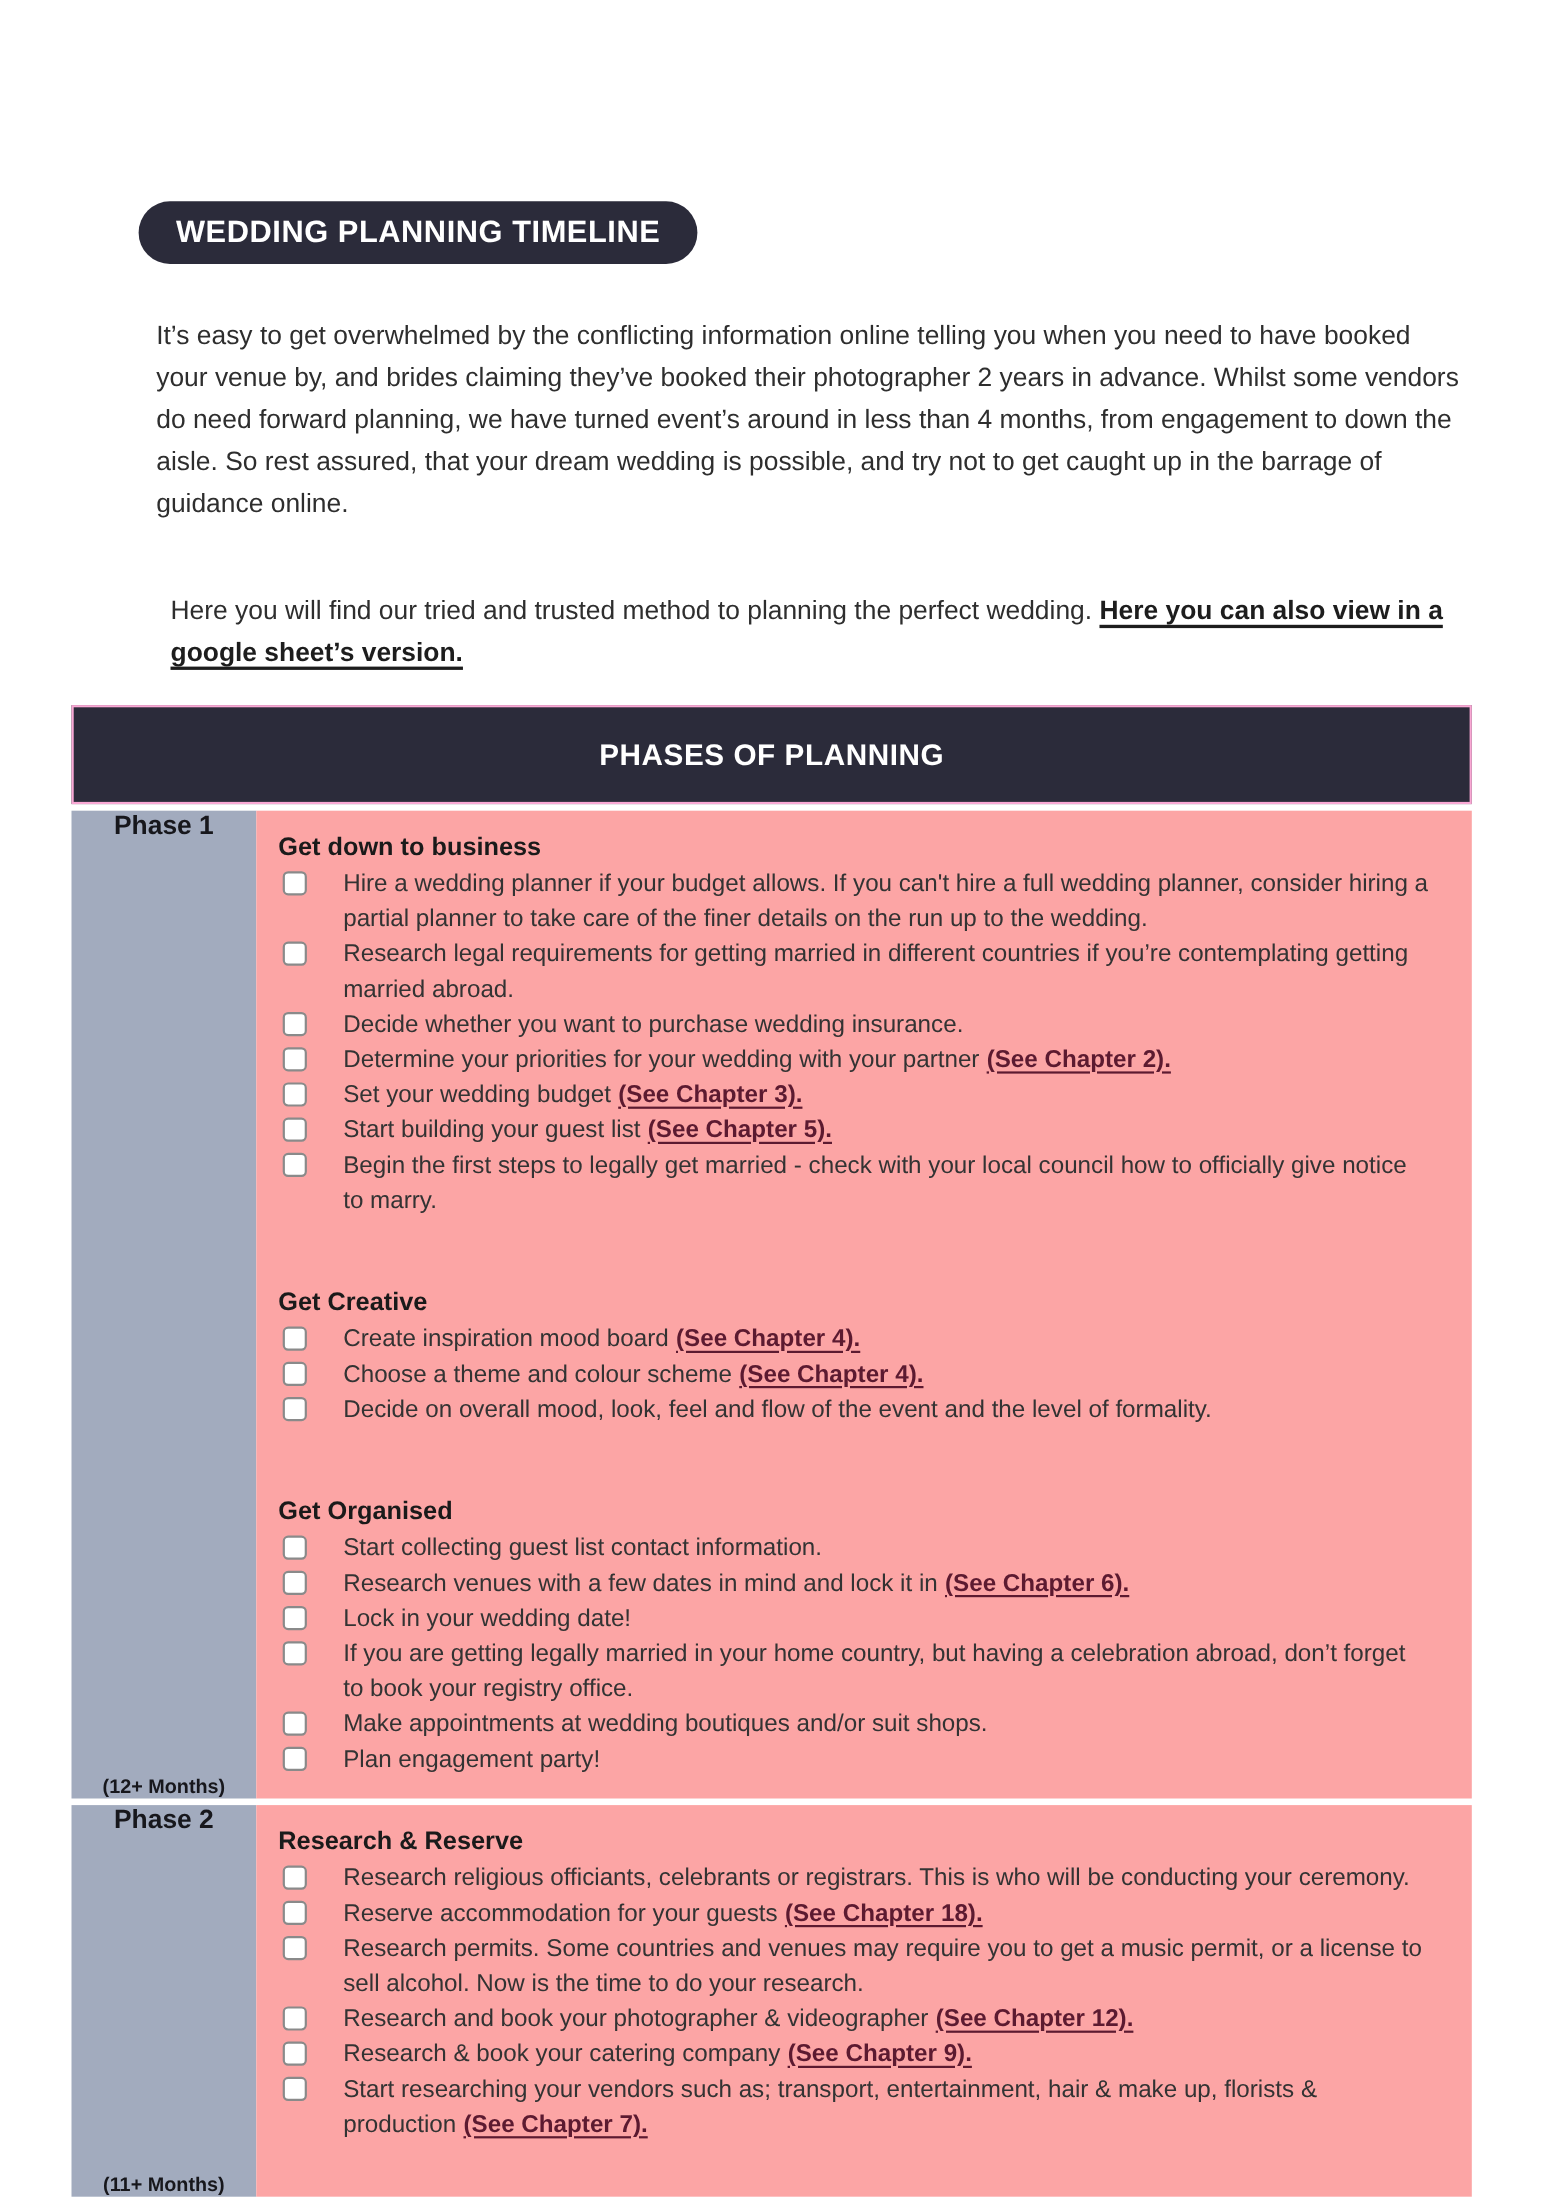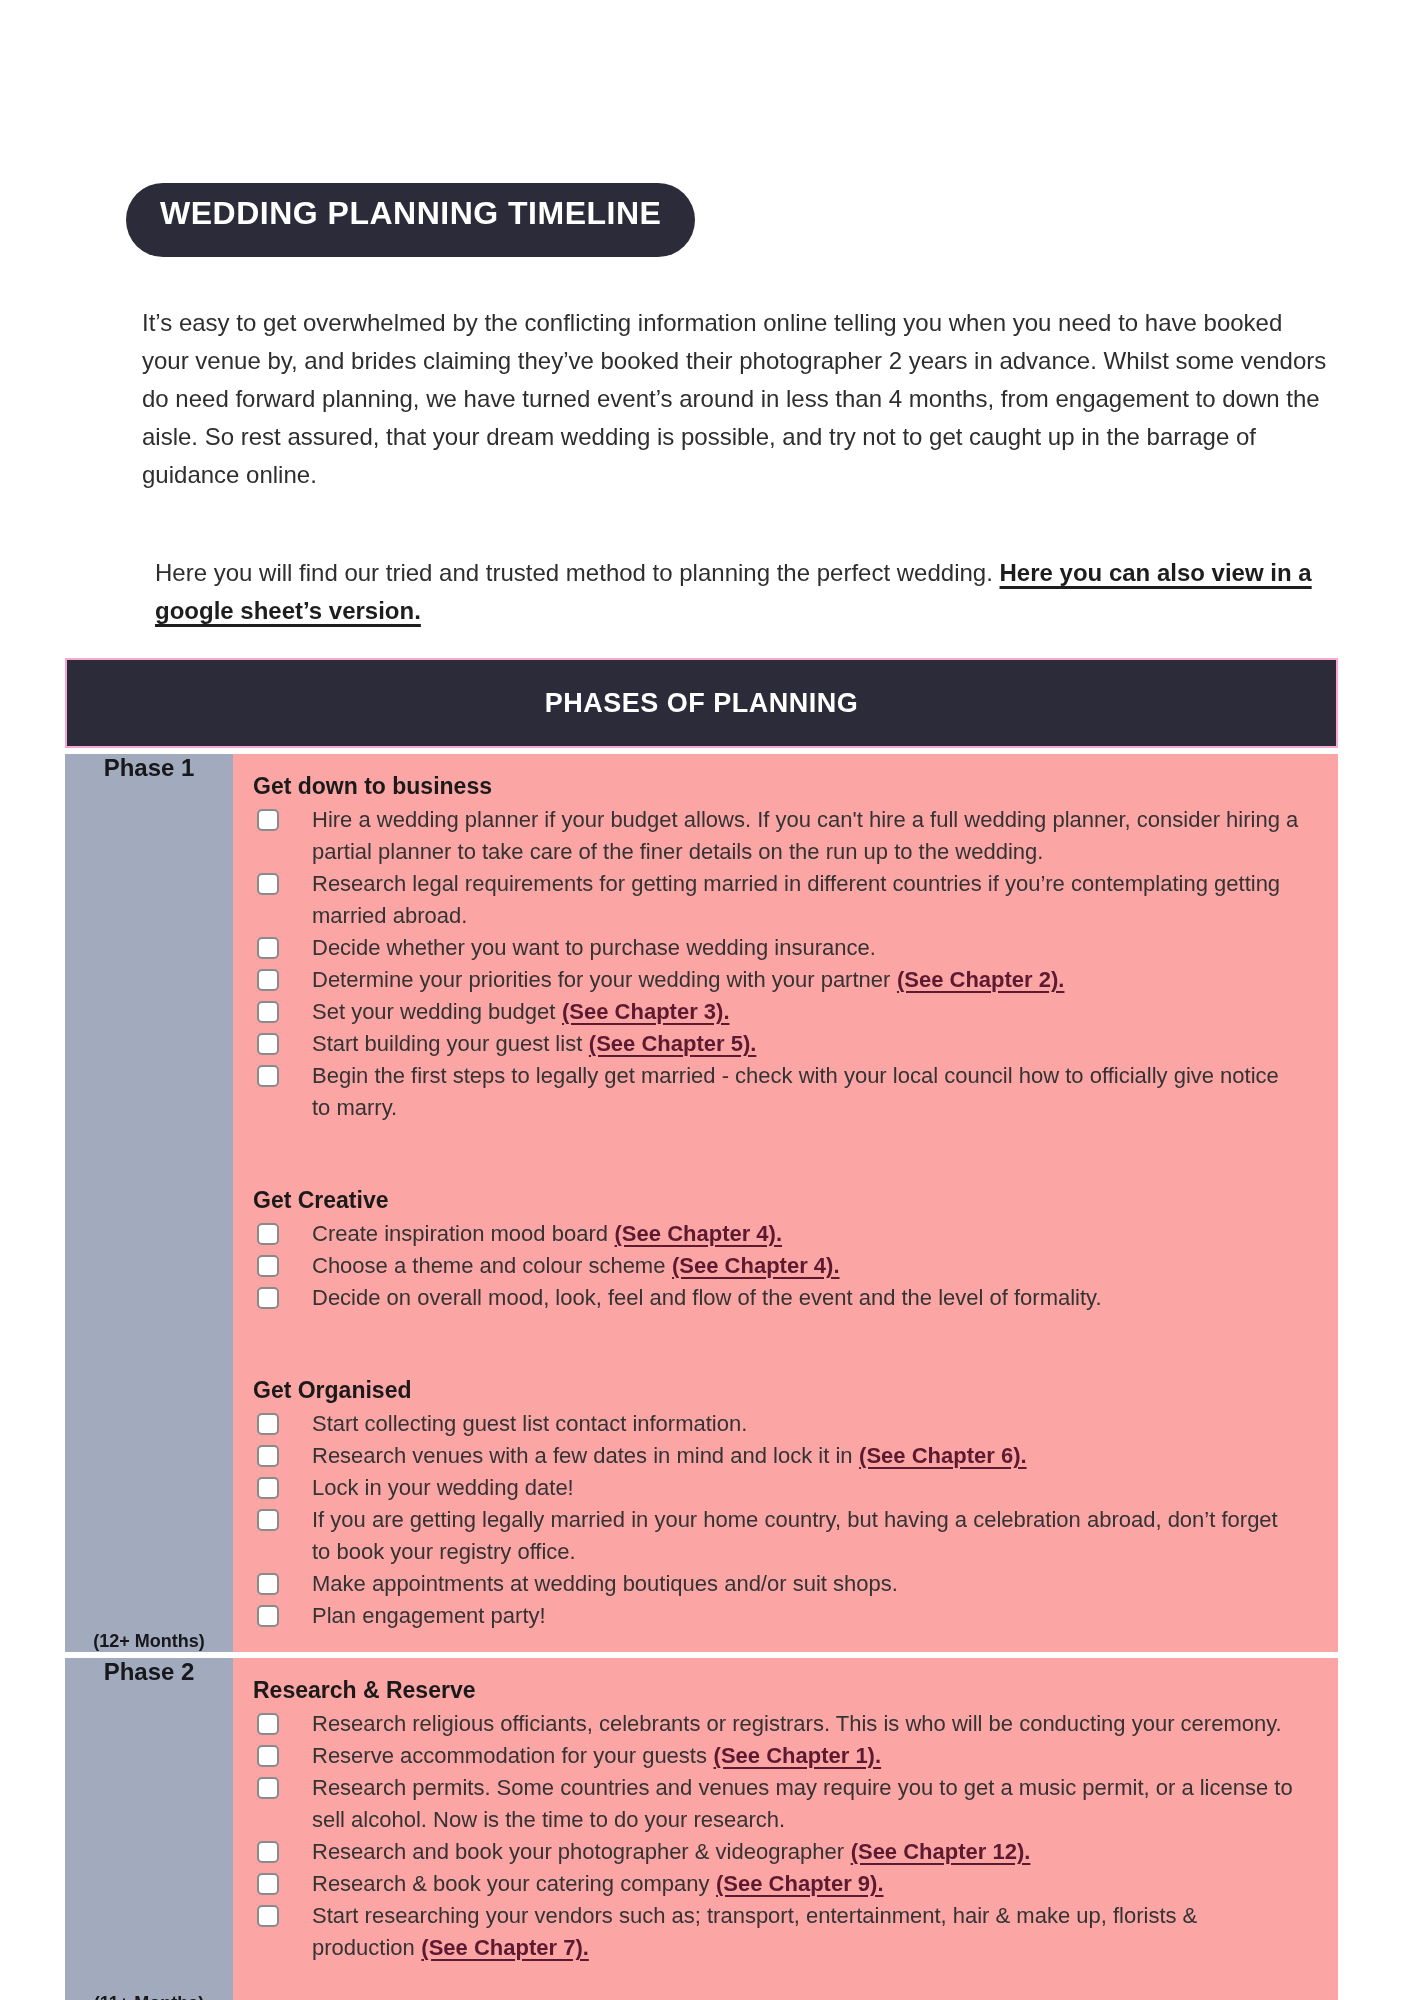--- a/index.html
+++ b/index.html
@@ -16,23 +16,23 @@
     overflow: hidden;
     background: #ffffff;
   }
   
   .title-pill {
     display: inline-block;
     margin: 183px 0 0 126px;
     background: var(--navy, #2b2b3a);
     color: #ffffff;
     font-weight: bold;
-    font-size: 32px;
+    font-size: 28px;
     letter-spacing: 0.5px;
-    padding: 12px 34px 25px 34px;
+    padding: 12px 34px 13px 34px;
     border-radius: 999px;
   }
   
   .intro {
     margin: 47px 0 0 142px;
     width: 1185px;
     font-size: 24px;
     line-height: 38px;
     color: #2e2e2e;
   }
@@ -244,21 +244,21 @@
           </div>
           <div class="phase-content">
             <div class="checklist-section">
               <div class="section-heading">Research &amp; Reserve</div>
               <div class="checklist-item">
                 <span class="checkbox"></span>
                 <span class="item-text"><span>Research religious officiants, celebrants or registrars. This is who will be conducting your ceremony.</span></span>
               </div>
               <div class="checklist-item">
                 <span class="checkbox"></span>
-                <span class="item-text"><span>Reserve accommodation for your guests</span><a class="chapter-link">(See Chapter 1).</a></span>
+                <span class="item-text"><span>Reserve accommodation for your guests</span><a class="chapter-link">(See Chapter 18).</a></span>
               </div>
               <div class="checklist-item">
                 <span class="checkbox"></span>
                 <span class="item-text"><span>Research permits. Some countries and venues may require you to get a music permit, or a license to sell alcohol. Now is the time to do your research.</span></span>
               </div>
               <div class="checklist-item">
                 <span class="checkbox"></span>
                 <span class="item-text"><span>Research and book your photographer &amp; videographer</span><a class="chapter-link">(See Chapter 12).</a></span>
               </div>
               <div class="checklist-item">

